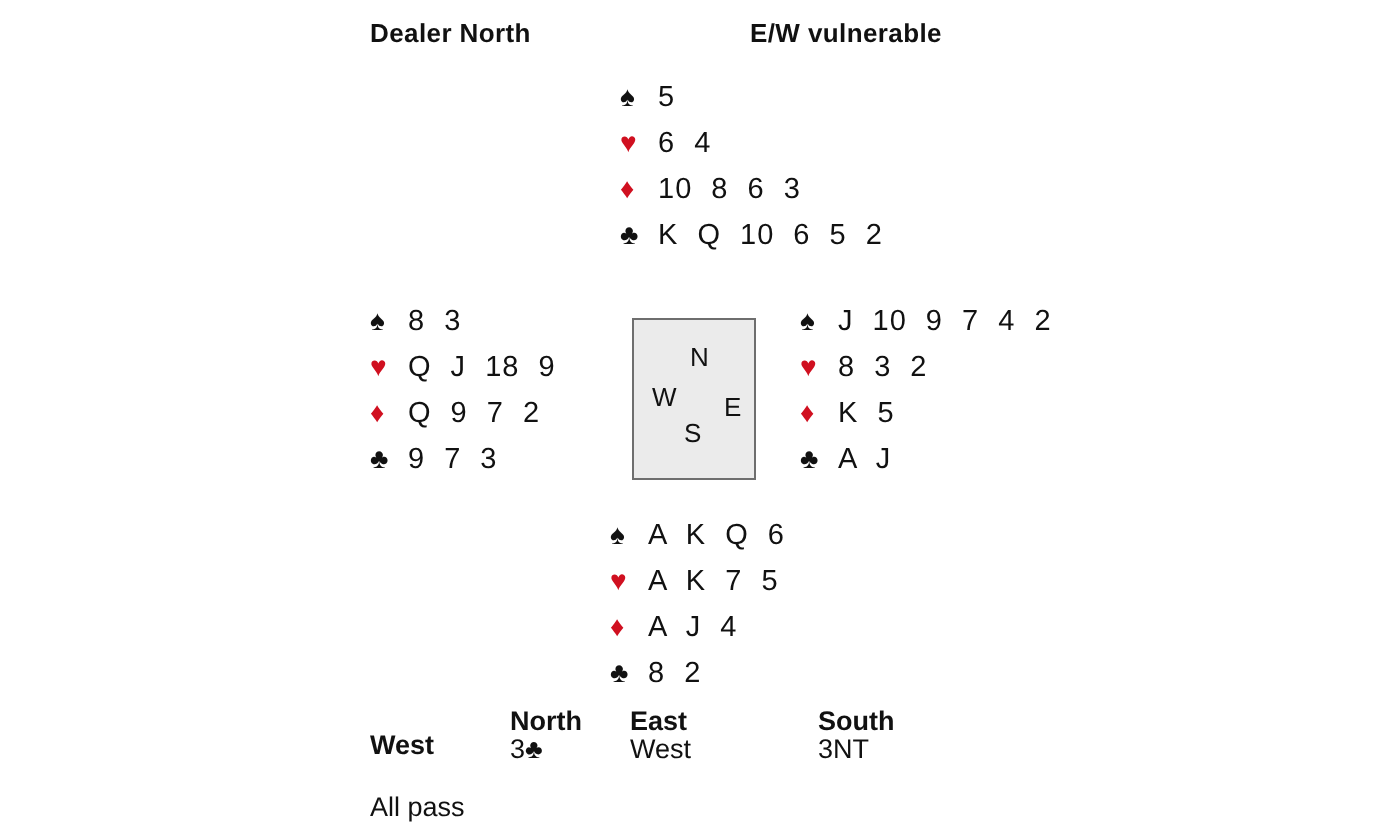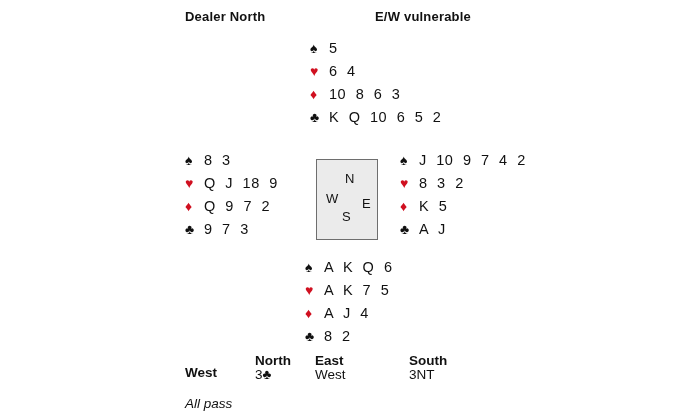--- a/index.html
+++ b/index.html
@@ -61,21 +61,21 @@
   .c-s { left:25px; top:49px; }
 
   .auction-cell {
     position:absolute;
     font-size:13.5px;
     white-space:nowrap;
   }
   .auction-header { font-weight:700; }
   .row-headers { top:353px; }
   .row-bids    { top:367px; }
-  .row-footer  { top:384px;font-style:italic; }
+  .row-footer  { top:384px; }
   .col-west  { left:185px;margin-top:12px; }
   .col-north { left:255px;text-align:right; }
   .col-east  { left:315px; }
   .col-south { left:385px;margin-left:24px; }
 </style>
 </head>
 <body>
 
 <div class="page">
 

